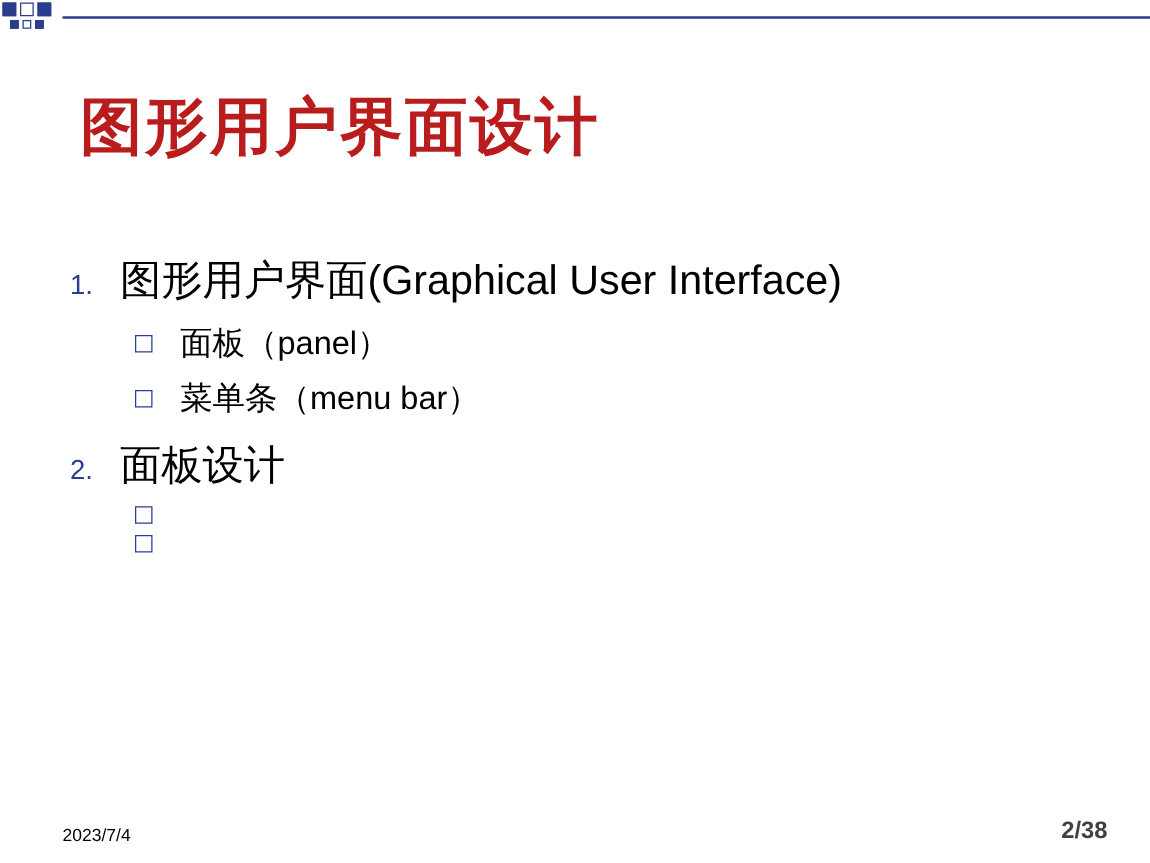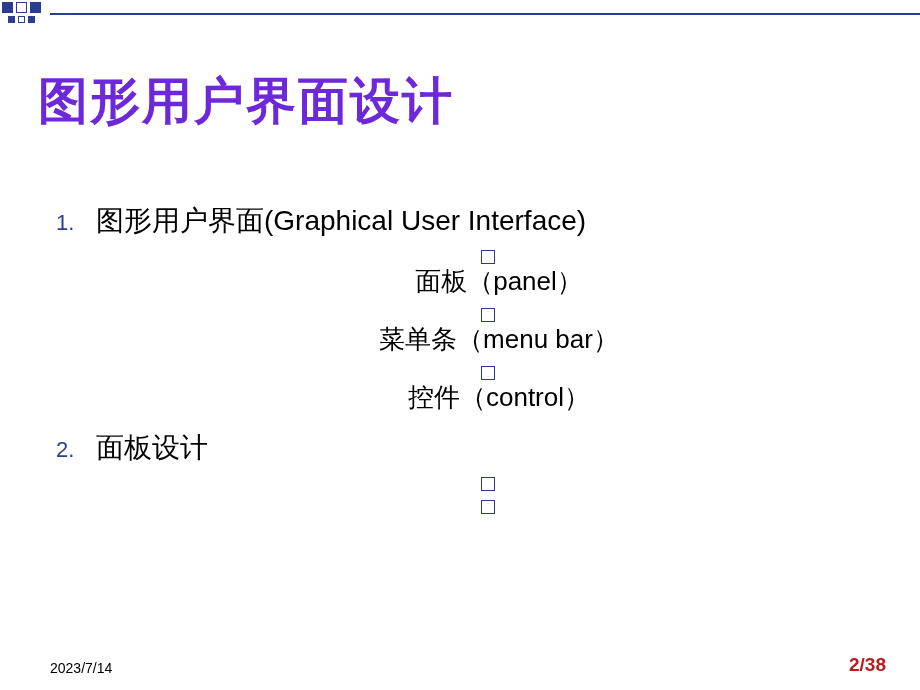--- a/index.html
+++ b/index.html
@@ -49,24 +49,24 @@
       position: absolute;
       top: 13px;
       left: 50px;
       right: 0;
       height: 2px;
       background: #2a3d8f;
     }
     .slide-title {
       position: absolute;
       top: 68px;
-      left: 38px;
+      left: 64px;
       font-size: 50px;
       font-family: "SimSun", "宋体", serif;
-      color: #6d28d9;
+      color: #b91c1c;
       letter-spacing: 2px;
     }
     .content {
       position: absolute;
       top: 202px;
       left: 48px;
       right: 30px;
     }
     .list-item-1 {
       display: flex;
@@ -75,33 +75,32 @@
     }
     .list-number {
       font-size: 22px;
       color: #2a3d8f;
       font-family: Arial, sans-serif;
       width: 48px;
       text-align: left;
       padding-left: 8px;
     }
     .list-text-1 {
-      font-size: 28px;
+      font-size: 33px;
       color: #000;
       font-family: "SimSun", "宋体", Arial, sans-serif;
     }
     .sub-list {
       margin-left: 60px;
       margin-bottom: 14px;
     }
     .sub-item {
       display: flex;
       align-items: center;
       margin-bottom: 9px;
-      flex-direction: column;
     }
     .bullet-square {
       width: 14px;
       height: 14px;
       border: 1.5px solid #2a3d8f;
       margin-right: 22px;
       flex-shrink: 0;
     }
     .sub-text {
       font-size: 26px;
@@ -123,21 +122,21 @@
       font-family: Arial, sans-serif;
       color: #000;
     }
     .footer-page {
       position: absolute;
       right: 34px;
       bottom: 0;
       font-size: 19px;
       font-family: Arial, sans-serif;
       font-weight: bold;
-      color: #b91c1c;
+      color: #404040;
     }
   </style>
 </head>
 <body>
 
 <div class="header-decoration">
   <div class="header-squares">
     <div class="square-row">
       <div class="sq filled"></div>
       <div class="sq"></div>
@@ -161,36 +160,32 @@
   </div>
   <div class="sub-list">
     <div class="sub-item">
       <span class="bullet-square"></span>
       <span class="sub-text">面板（panel）</span>
     </div>
     <div class="sub-item">
       <span class="bullet-square"></span>
       <span class="sub-text">菜单条（menu bar）</span>
     </div>
-    <div class="sub-item">
-      <span class="bullet-square"></span>
-      <span class="sub-text">控件（control）</span>
-    </div>
   </div>
 
   <div class="list-item-1">
     <span class="list-number">2.</span>
     <span class="list-text-1">面板设计</span>
   </div>
   <div class="sub-list">
     <div class="sub-item">
       <span class="bullet-square"></span>
     </div>
     <div class="sub-item">
       <span class="bullet-square"></span>
     </div>
   </div>
 </div>
 
 <div class="footer">
-  <span class="footer-date">2023/7/14</span>
+  <span class="footer-date">2023/7/4</span>
   <span class="footer-page">2/38</span>
 </div>
 
 </body></html>

